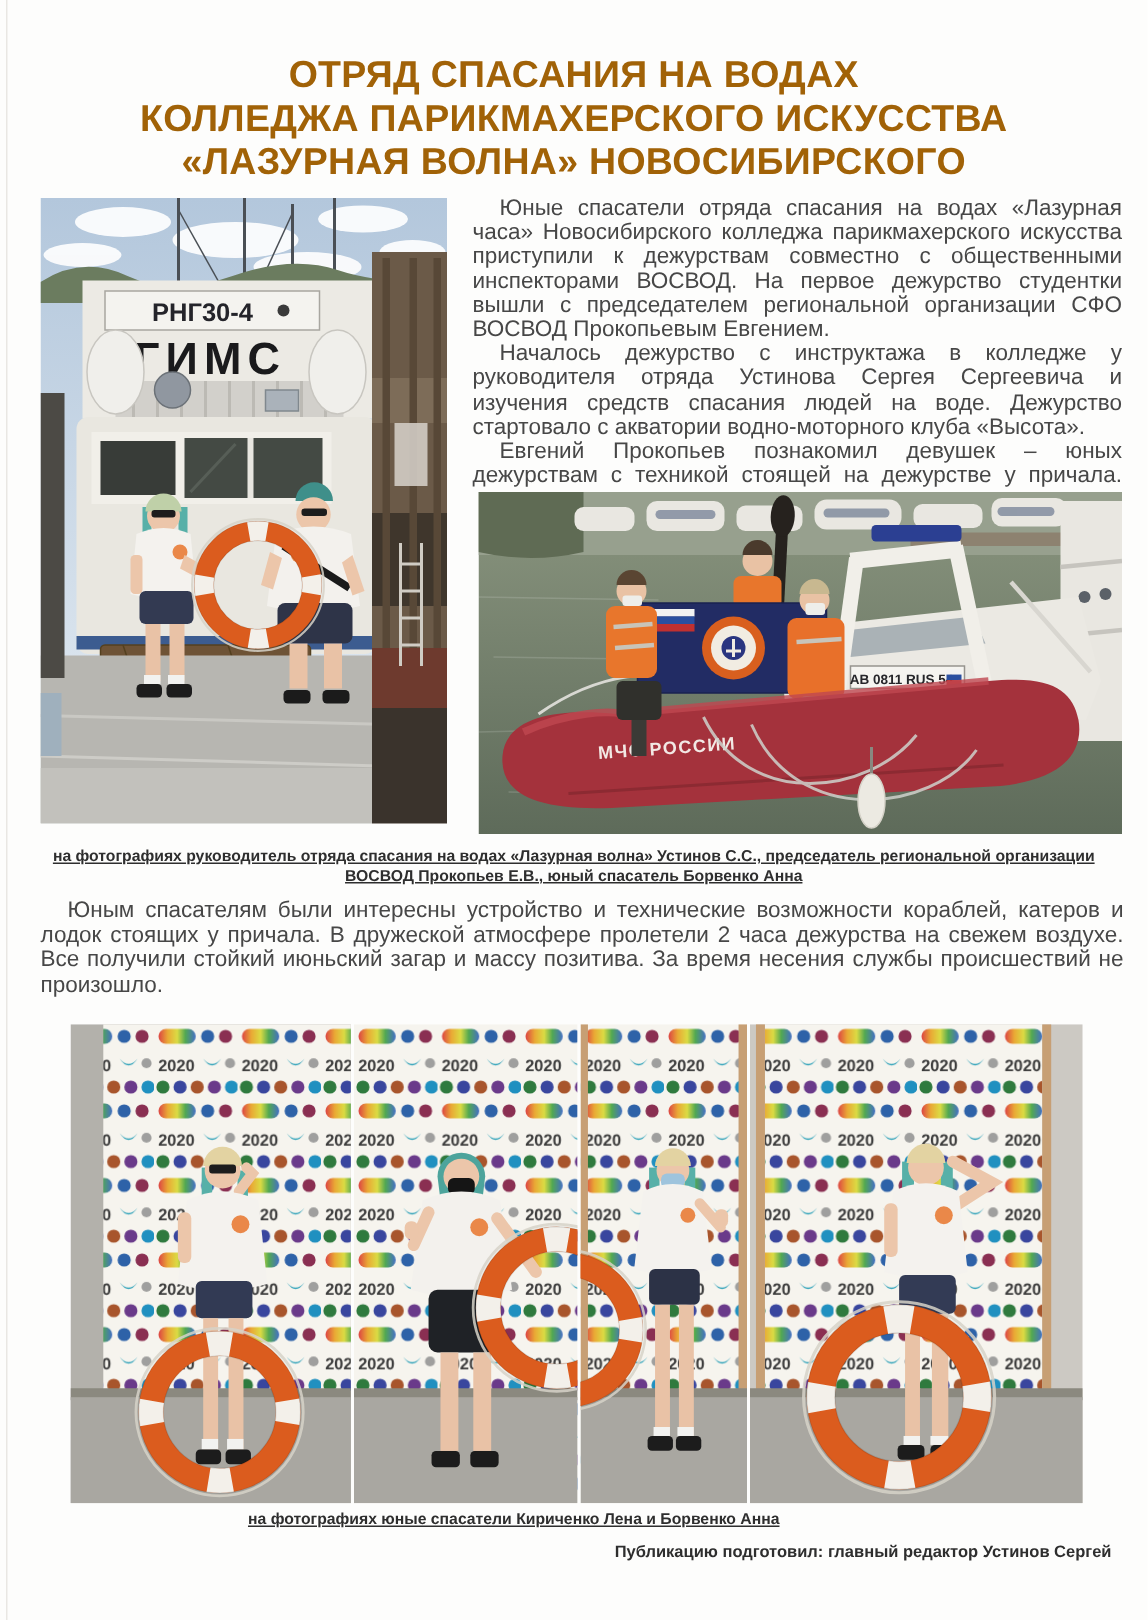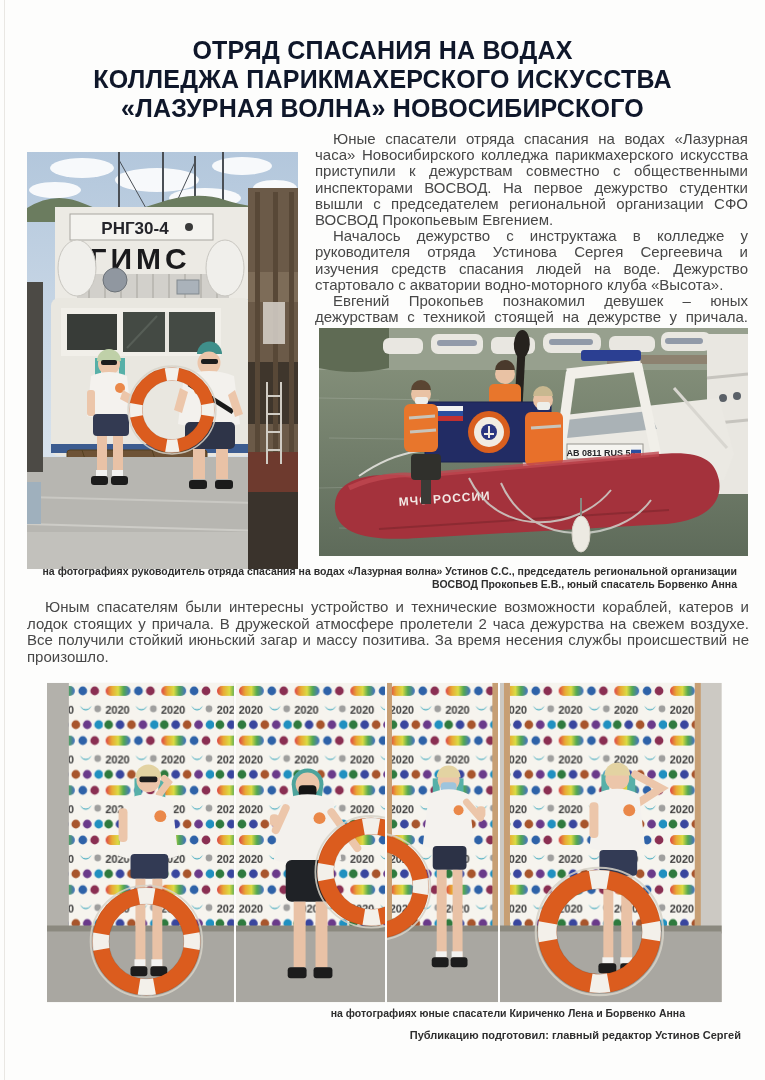--- a/index.html
+++ b/index.html
@@ -15,21 +15,21 @@
   }
   .page-edge{
     position:absolute;left:4px;top:0;width:1px;height:1080px;
     background:#e9e7e3;
   }
   
   .title{
     position:absolute;top:36px;left:0;right:0;
     text-align:center;
     font-size:25px;line-height:29px;font-weight:bold;
-    color:#0f172a;
+    color:#a16207;
     letter-spacing:.2px;
   }
   
   .text-col{
     position:absolute;left:315px;top:131px;width:433px;
     font-size:15px;line-height:16.2px;
   }
   .text-col p, .para-full p{
     margin:0;
     text-indent:18px;
@@ -38,34 +38,34 @@
   }
   .stretch-last{ text-align-last:justify; }
   .para-full{
     position:absolute;left:27px;top:599px;width:722px;
     font-size:15px;line-height:16.5px;
   }
   
   .caption{
     position:absolute;
     font-weight:bold;color:#2e2e2e;
-    text-align:right;
-    font-size:10.5px;line-height:12.5px;
+    text-align:center;
+    font-size:10.5px;line-height:12.5px;text-decoration:underline;
   }
   .caption-top{ top:565px;left:28px;width:709px; }
   .caption-bottom{ top:1007px;left:0;width:685px; }
   .credit{
     position:absolute;top:1029px;right:24px;
     font-weight:bold;color:#2e2e2e;
     font-size:11px;
   }
   
   .photo{ position:absolute; }
   .photo svg{ display:block; }
-  .photo-left{ left:27px;top:152px;width:271px;height:417px; }
+  .photo-left{ left:27px;top:132px;width:271px;height:417px; }
   .photo-right{ left:319px;top:328px;width:429px;height:228px; }
   .photo-strip{
     position:absolute;left:47px;top:682px;width:675px;height:321px;
     display:flex;gap:2px;
   }
   .defs-holder{ position:absolute;width:0;height:0;overflow:hidden; }
 </style>
 </head>
 <body>
 

